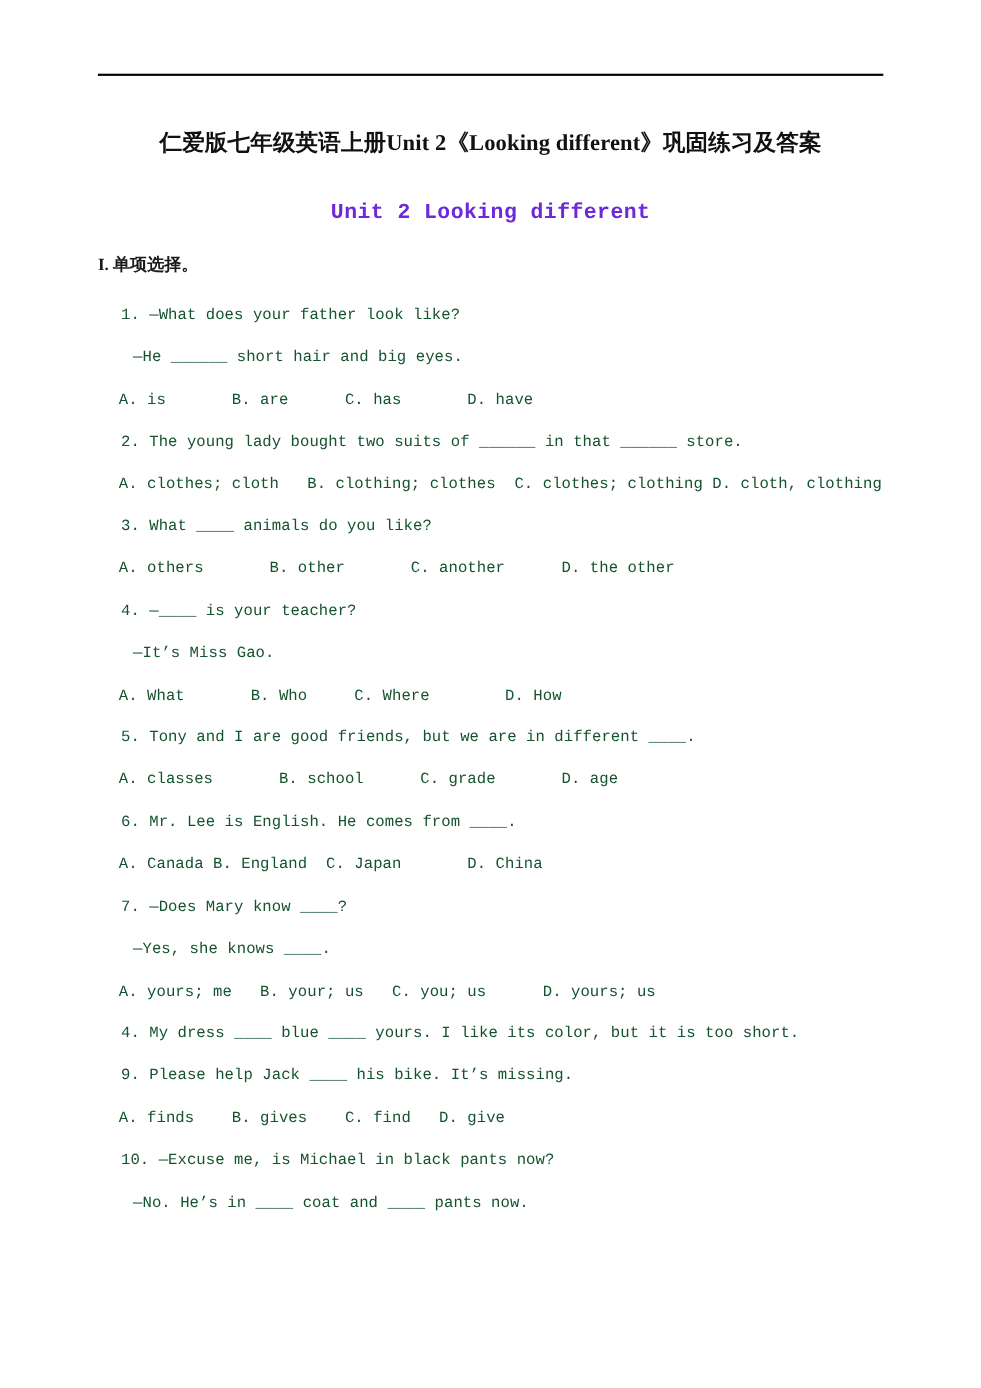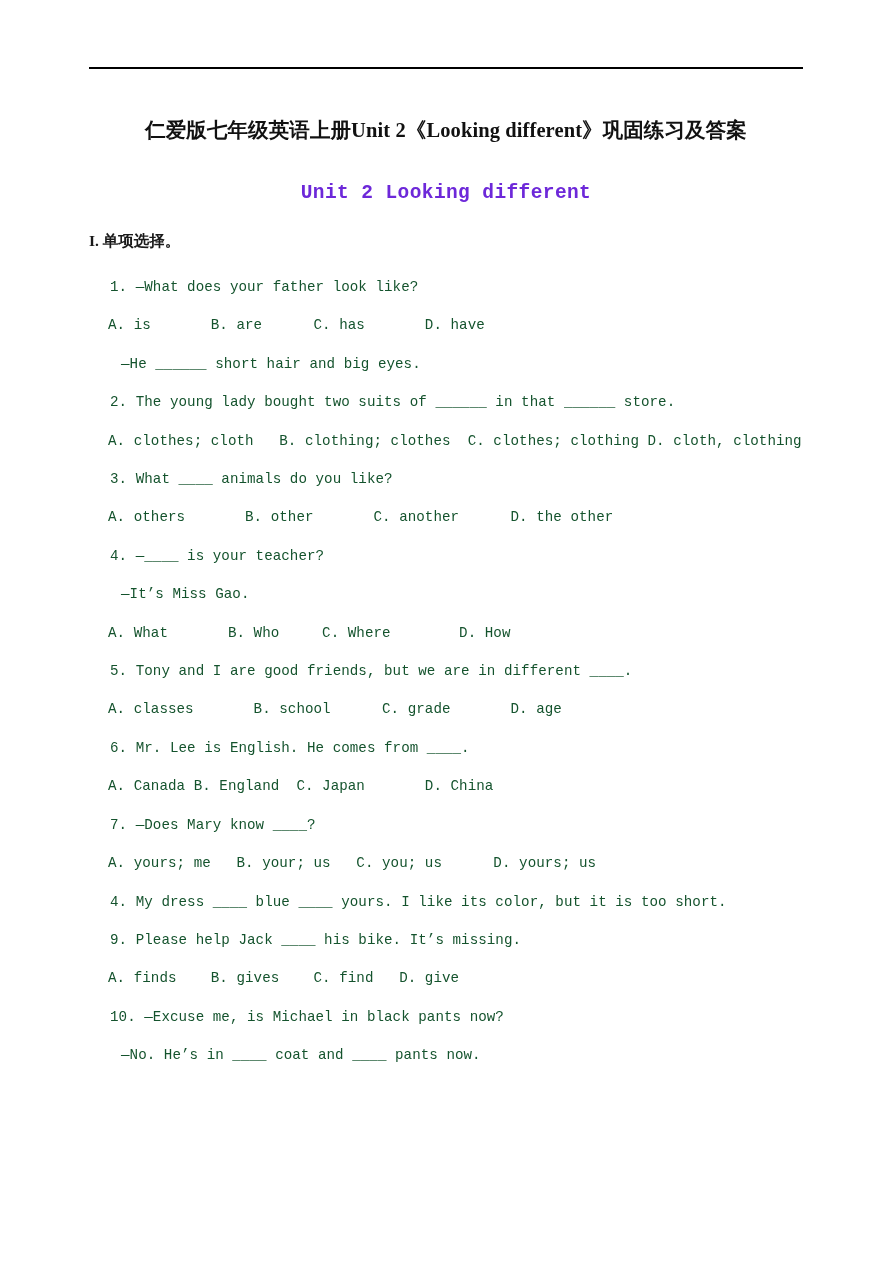--- a/index.html
+++ b/index.html
@@ -109,22 +109,22 @@
   <div class="doc-title">仁爱版七年级英语上册Unit 2《Looking different》巩固练习及答案</div>
 
   <div class="unit-heading">Unit 2 Looking different</div>
 
   <div class="section-header">I. 单项选择。</div>
 
   <div class="body-flow">
 
     <div>
       <div class="line stem">1. —What does your father look like?</div>
+      <div class="line cont">—He ______ short hair and big eyes.</div>
       <div class="line opts">A. is       B. are      C. has       D. have</div>
-      <div class="line cont">—He ______ short hair and big eyes.</div>
     </div>
 
     <div>
       <div class="line stem">2. The young lady bought two suits of ______ in that ______ store.</div>
       <div class="line opts">A. clothes; cloth   B. clothing; clothes  C. clothes; clothing D. cloth, clothing</div>
     </div>
 
     <div>
       <div class="line stem">3. What ____ animals do you like?</div>
       <div class="line opts">A. others       B. other       C. another      D. the other</div>
@@ -141,20 +141,21 @@
       <div class="line opts">A. classes       B. school      C. grade       D. age</div>
     </div>
 
     <div>
       <div class="line stem">6. Mr. Lee is English. He comes from ____.</div>
       <div class="line opts">A. Canada B. England  C. Japan       D. China</div>
     </div>
 
     <div>
       <div class="line stem">7. —Does Mary know ____?</div>
+      <div class="line cont">—Yes, she knows ____.</div>
       <div class="line opts">A. yours; me   B. your; us   C. you; us      D. yours; us</div>
     </div>
 
     <div>
       <div class="line stem">4. My dress ____ blue ____ yours. I like its color, but it is too short.</div>
     </div>
 
     <div>
       <div class="line stem">9. Please help Jack ____ his bike. It’s missing.</div>
       <div class="line opts">A. finds    B. gives    C. find   D. give</div>

